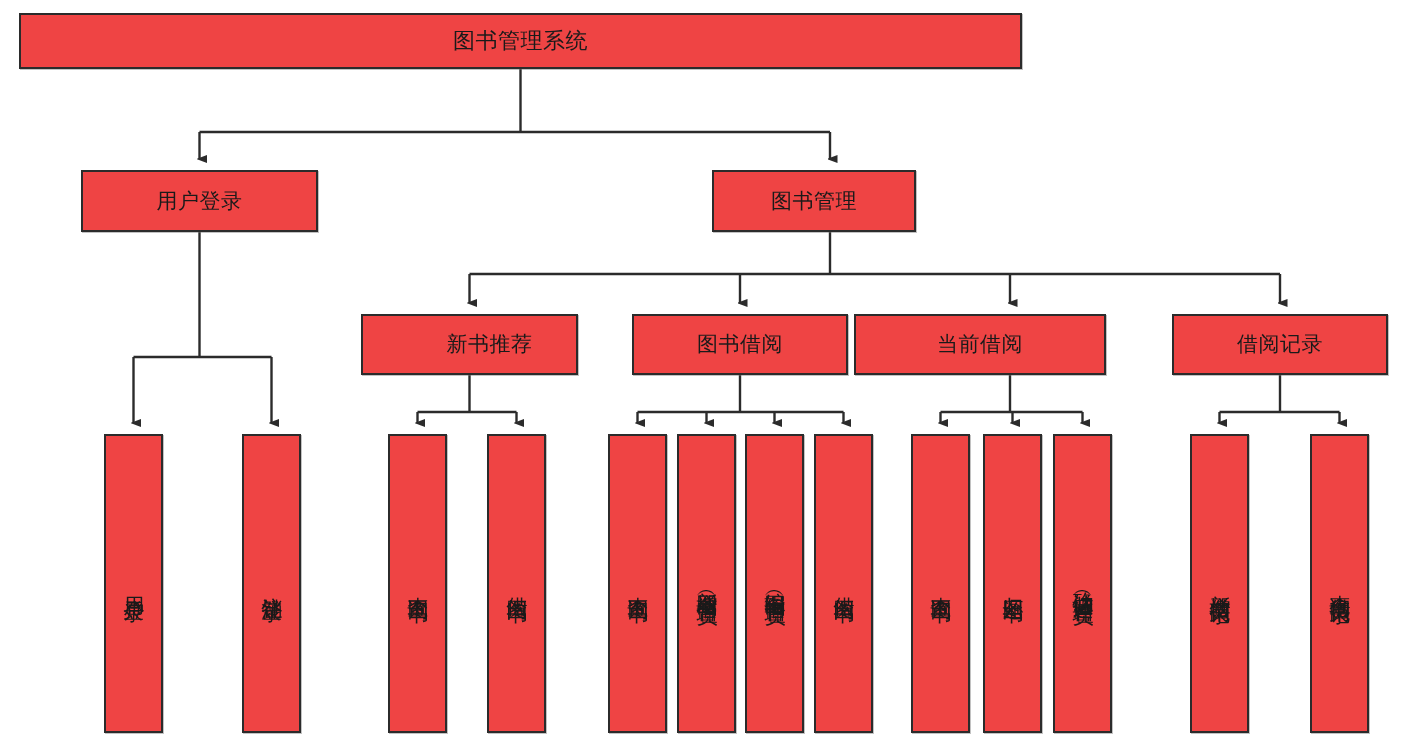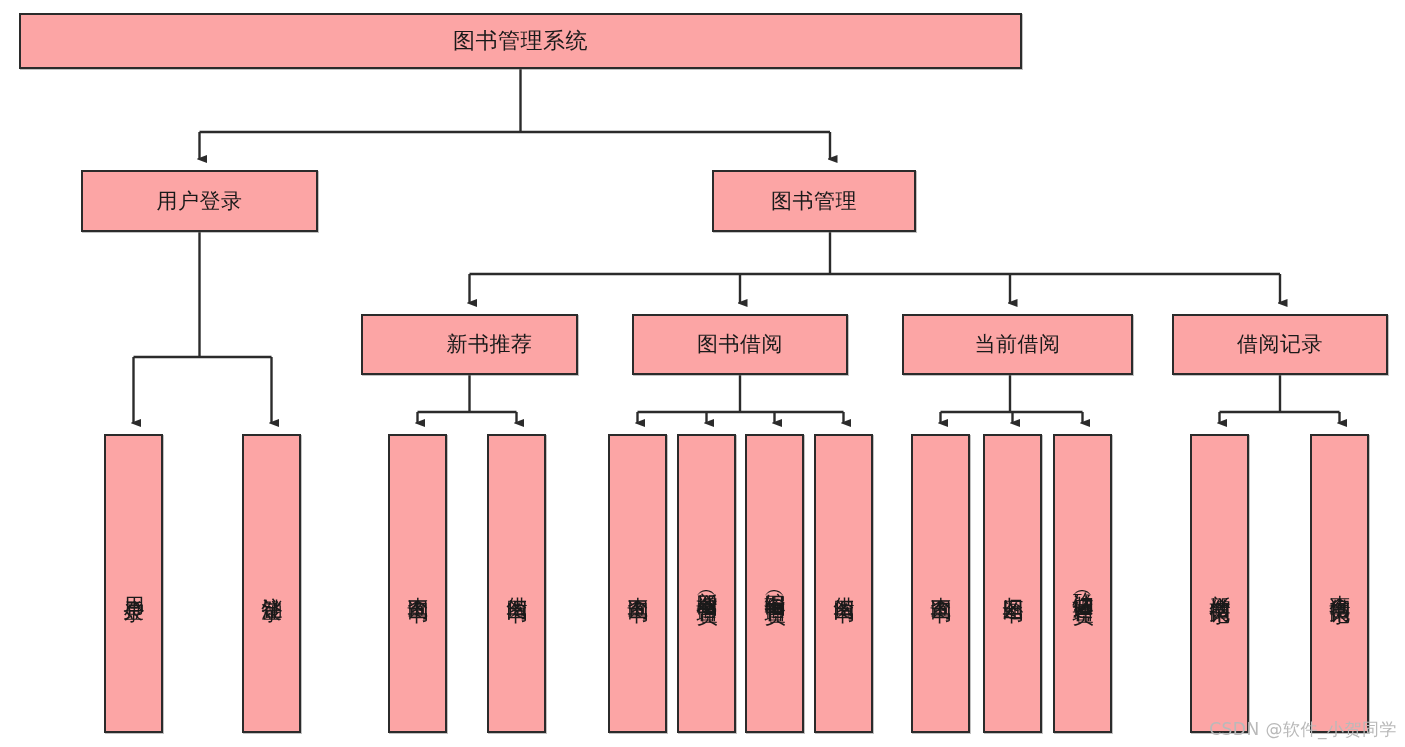--- a/index.html
+++ b/index.html
@@ -19,21 +19,21 @@
     position: absolute;
     left: 0;
     top: 0;
     width: 1405px;
     height: 747px;
     pointer-events: none;
   }
   .node {
     position: absolute;
     box-sizing: border-box;
-    background: #fca5a5;
+    background: #ef4444;
     border: 2px solid #2b2b2b;
     display: flex;
     align-items: center;
     justify-content: center;
     box-shadow: 1px 1px 0 rgba(120,120,120,0.45);
     z-index: 2;
   }
   .node .label {
     color: #1a1a1a;
     letter-spacing: 0.5px;
@@ -129,21 +129,21 @@
       </div>
       <div class="node horizontal" style="left: 712px; top: 170px; width: 204px; height: 62px;">
         <span class="label">图书管理</span>
       </div>
       <div class="node horizontal" style="left: 361px; top: 314px; width: 217px; height: 61px; padding-left: 40px;">
         <span class="label">新书推荐</span>
       </div>
       <div class="node horizontal" style="left: 632px; top: 314px; width: 216px; height: 61px;">
         <span class="label">图书借阅</span>
       </div>
-      <div class="node horizontal" style="left: 902px; top: 314px; width: 231px; height: 61px;">
+      <div class="node horizontal" style="left: 854px; top: 314px; width: 252px; height: 61px;">
         <span class="label">当前借阅</span>
       </div>
       <div class="node horizontal" style="left: 1172px; top: 314px; width: 216px; height: 61px;">
         <span class="label">借阅记录</span>
       </div>
       <div class="node vertical" style="left: 104px; top: 434px; width: 59px; height: 299px;">
         <span class="label">用户登录</span>
       </div>
       <div class="node vertical" style="left: 242px; top: 434px; width: 59px; height: 299px;">
         <span class="label">注销登录</span>
@@ -176,15 +176,14 @@
         <span class="label">确认归还（管理员）</span>
       </div>
       <div class="node vertical" style="left: 1190px; top: 434px; width: 59px; height: 299px;">
         <span class="label">新增借阅记录</span>
       </div>
       <div class="node vertical" style="left: 1310px; top: 434px; width: 59px; height: 299px;">
         <span class="label">查询借阅记录</span>
       </div>
     </div>
 
-  <div class="watermark">CSDN @软件_小贺同学</div>
 
 </div>
 
 </body></html>

